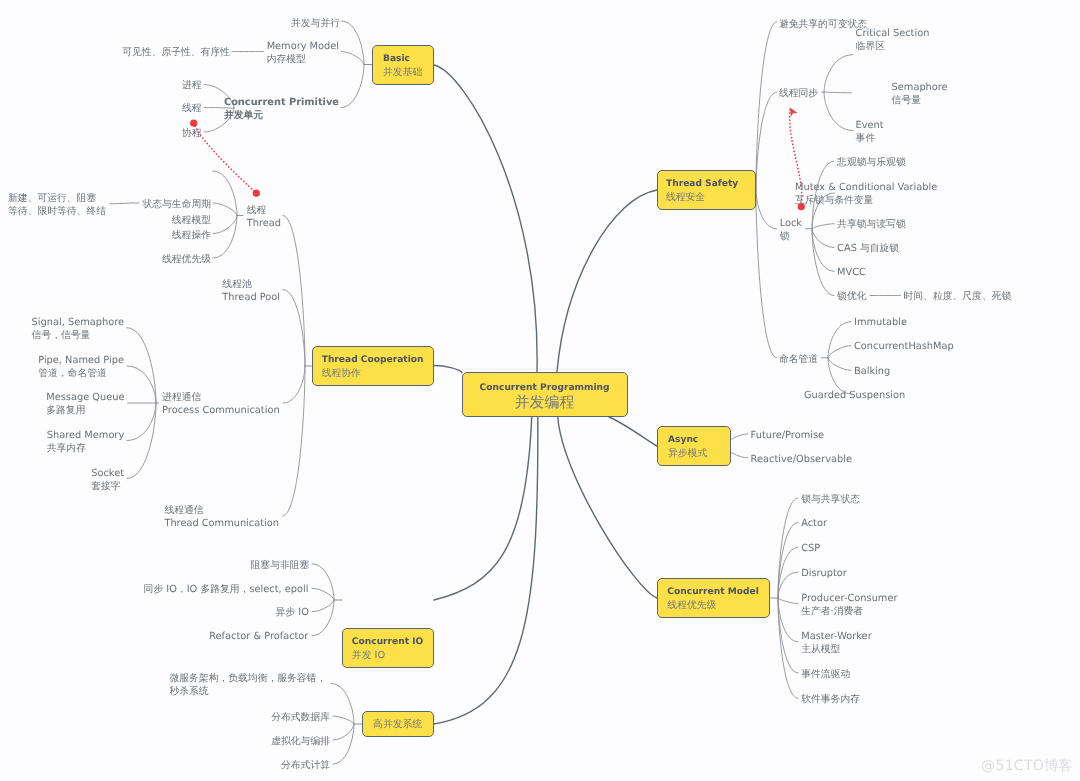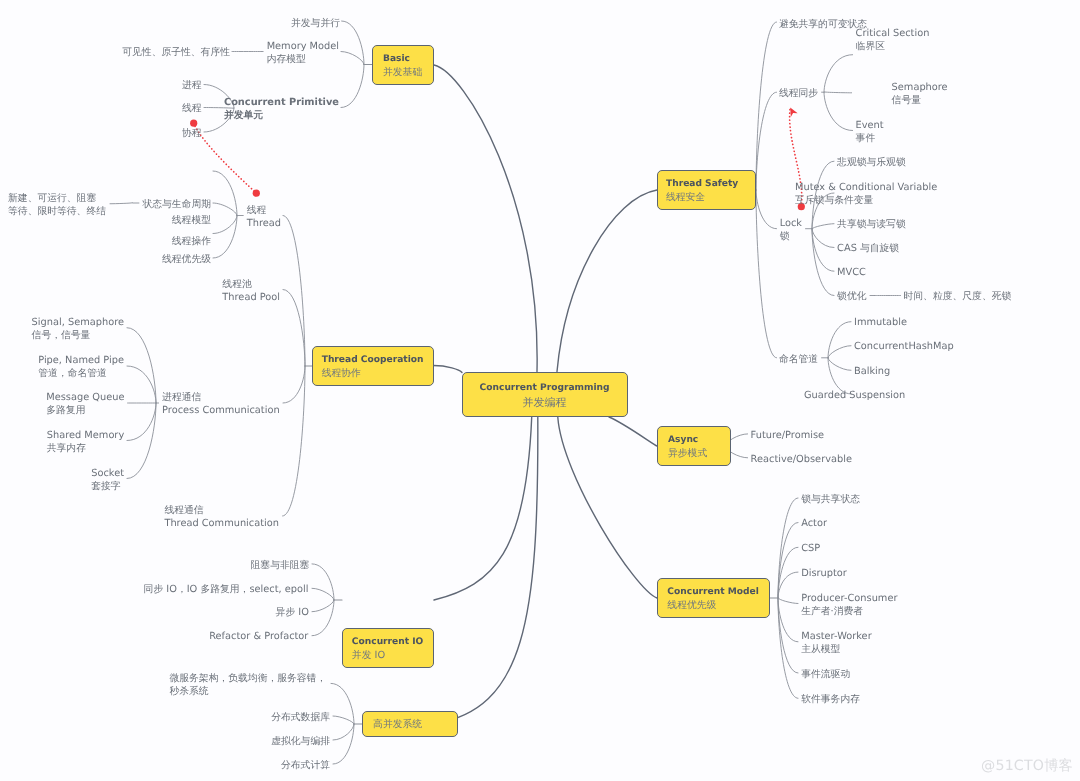--- a/index.html
+++ b/index.html
@@ -11,21 +11,21 @@
   #nodelayer{position:absolute;left:0;top:0;width:1080px;height:0;will-change:transform;}
   #links{position:absolute;left:0;top:0;}
   .nbox{position:absolute;box-sizing:border-box;border:1.4px solid #5b6472;border-radius:5px;
         background:#fde047;display:flex;flex-direction:column;align-items:flex-start;
         justify-content:center;line-height:13.6px;}
   .nbox .inner{display:inline-block;text-align:left;}
   .nbox.root .inner{text-align:center;}
   .nbox .en{font-weight:700;color:#4c545f;font-size:9.1px;white-space:nowrap;}
   .nbox .zh{color:#70777f;font-size:9.8px;white-space:nowrap;}
   .nbox.root .en{font-size:9.1px;}
-  .nbox.root .zh{font-size:11px;}
+  .nbox.root .zh{font-size:15px;}
   .leaf{position:absolute;white-space:nowrap;color:#6a7079;font-size:9.8px;line-height:13.2px;}
   .leaf .zh{display:block;}
   .leaf .en{display:block;}
   .wm{position:absolute;right:7px;bottom:5px;color:#dcdde0;font-size:14.2px;
       letter-spacing:0.2px;white-space:nowrap;}
 </style>
 </head>
 <body>
 
 <div id="stage">
@@ -154,21 +154,21 @@
           <div class="en">Concurrent IO</div>
           <div class="zh">并发 IO</div>
         </div>
       </div>
       <div class="nbox" style="left: 657px; top: 578px; width: 113px; height: 40px;">
         <div class="inner" style="margin-left: 9.35781px; margin-top: 2.3px;">
           <div class="en">Concurrent Model</div>
           <div class="zh">线程优先级</div>
         </div>
       </div>
-      <div class="nbox" style="left: 362px; top: 711px; width: 96px; height: 26px;">
+      <div class="nbox" style="left: 362px; top: 711px; width: 72px; height: 26px;">
         <div class="inner" style="margin-left: 10.1078px; margin-top: 2.3px;">
           <div class="zh">高并发系统</div>
         </div>
       </div>
       <div class="leaf" style="right: 740px; top: 16.7px;">
         <span class="zh">并发与并行</span>
       </div>
       <div class="leaf" style="right: 741px; top: 39.7px;">
         <span class="en">Memory Model</span>
         <span class="zh">内存模型</span>
@@ -196,21 +196,21 @@
       <div class="leaf" style="right: 869px; top: 165.7px; margin-top: 48px;">
         <span class="zh">线程模型</span>
       </div>
       <div class="leaf" style="right: 869px; top: 197.7px;">
         <span class="zh">状态与生命周期</span>
       </div>
       <div class="leaf" style="right: 974px; top: 191.95px;">
         <span class="zh">新建、可运行、阻塞</span>
         <span class="zh">等待、限时等待、终结</span>
       </div>
-      <div class="leaf" style="right: 869px; top: 235px; padding-left: 43px;">
+      <div class="leaf" style="right: 869px; top: 229px; padding-left: 43px;">
         <span class="zh">线程操作</span>
       </div>
       <div class="leaf" style="right: 869px; top: 252.7px;">
         <span class="zh">线程优先级</span>
       </div>
       <div class="leaf" style="right: 800px; top: 277.7px;">
         <span class="zh">线程池</span>
         <span class="en">Thread Pool</span>
       </div>
       <div class="leaf" style="right: 800.4px; top: 391.2px;">

